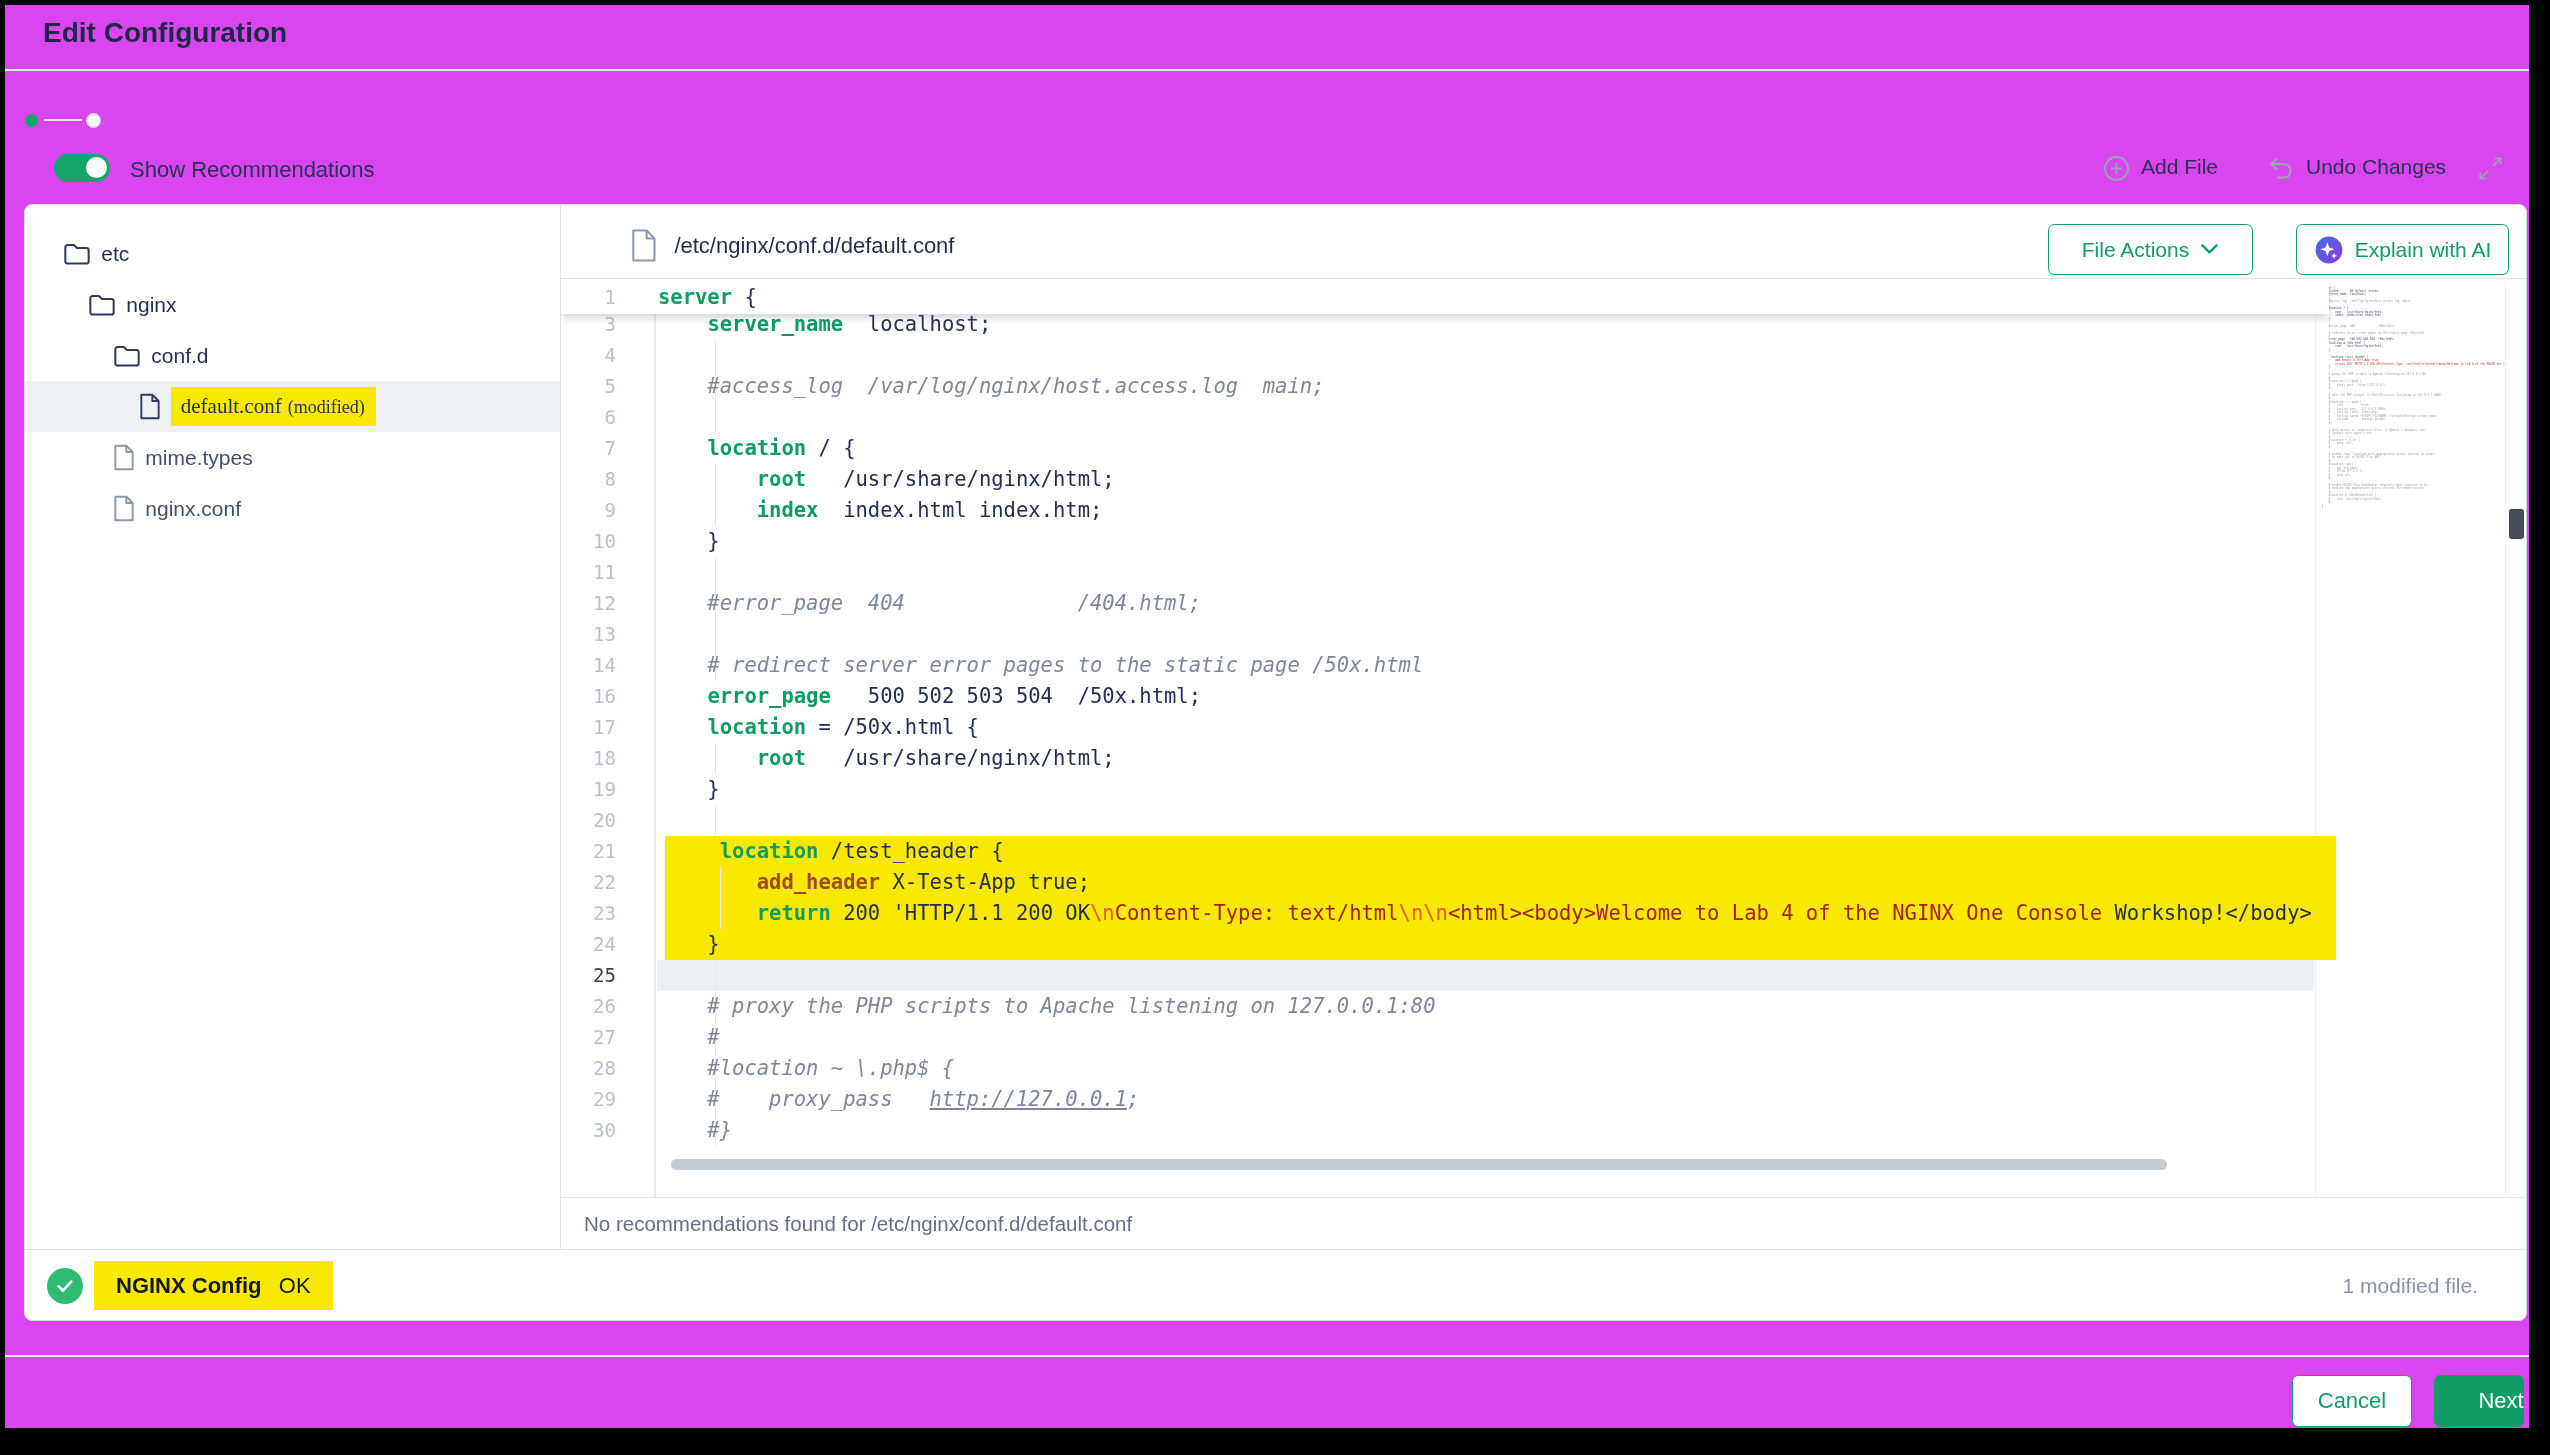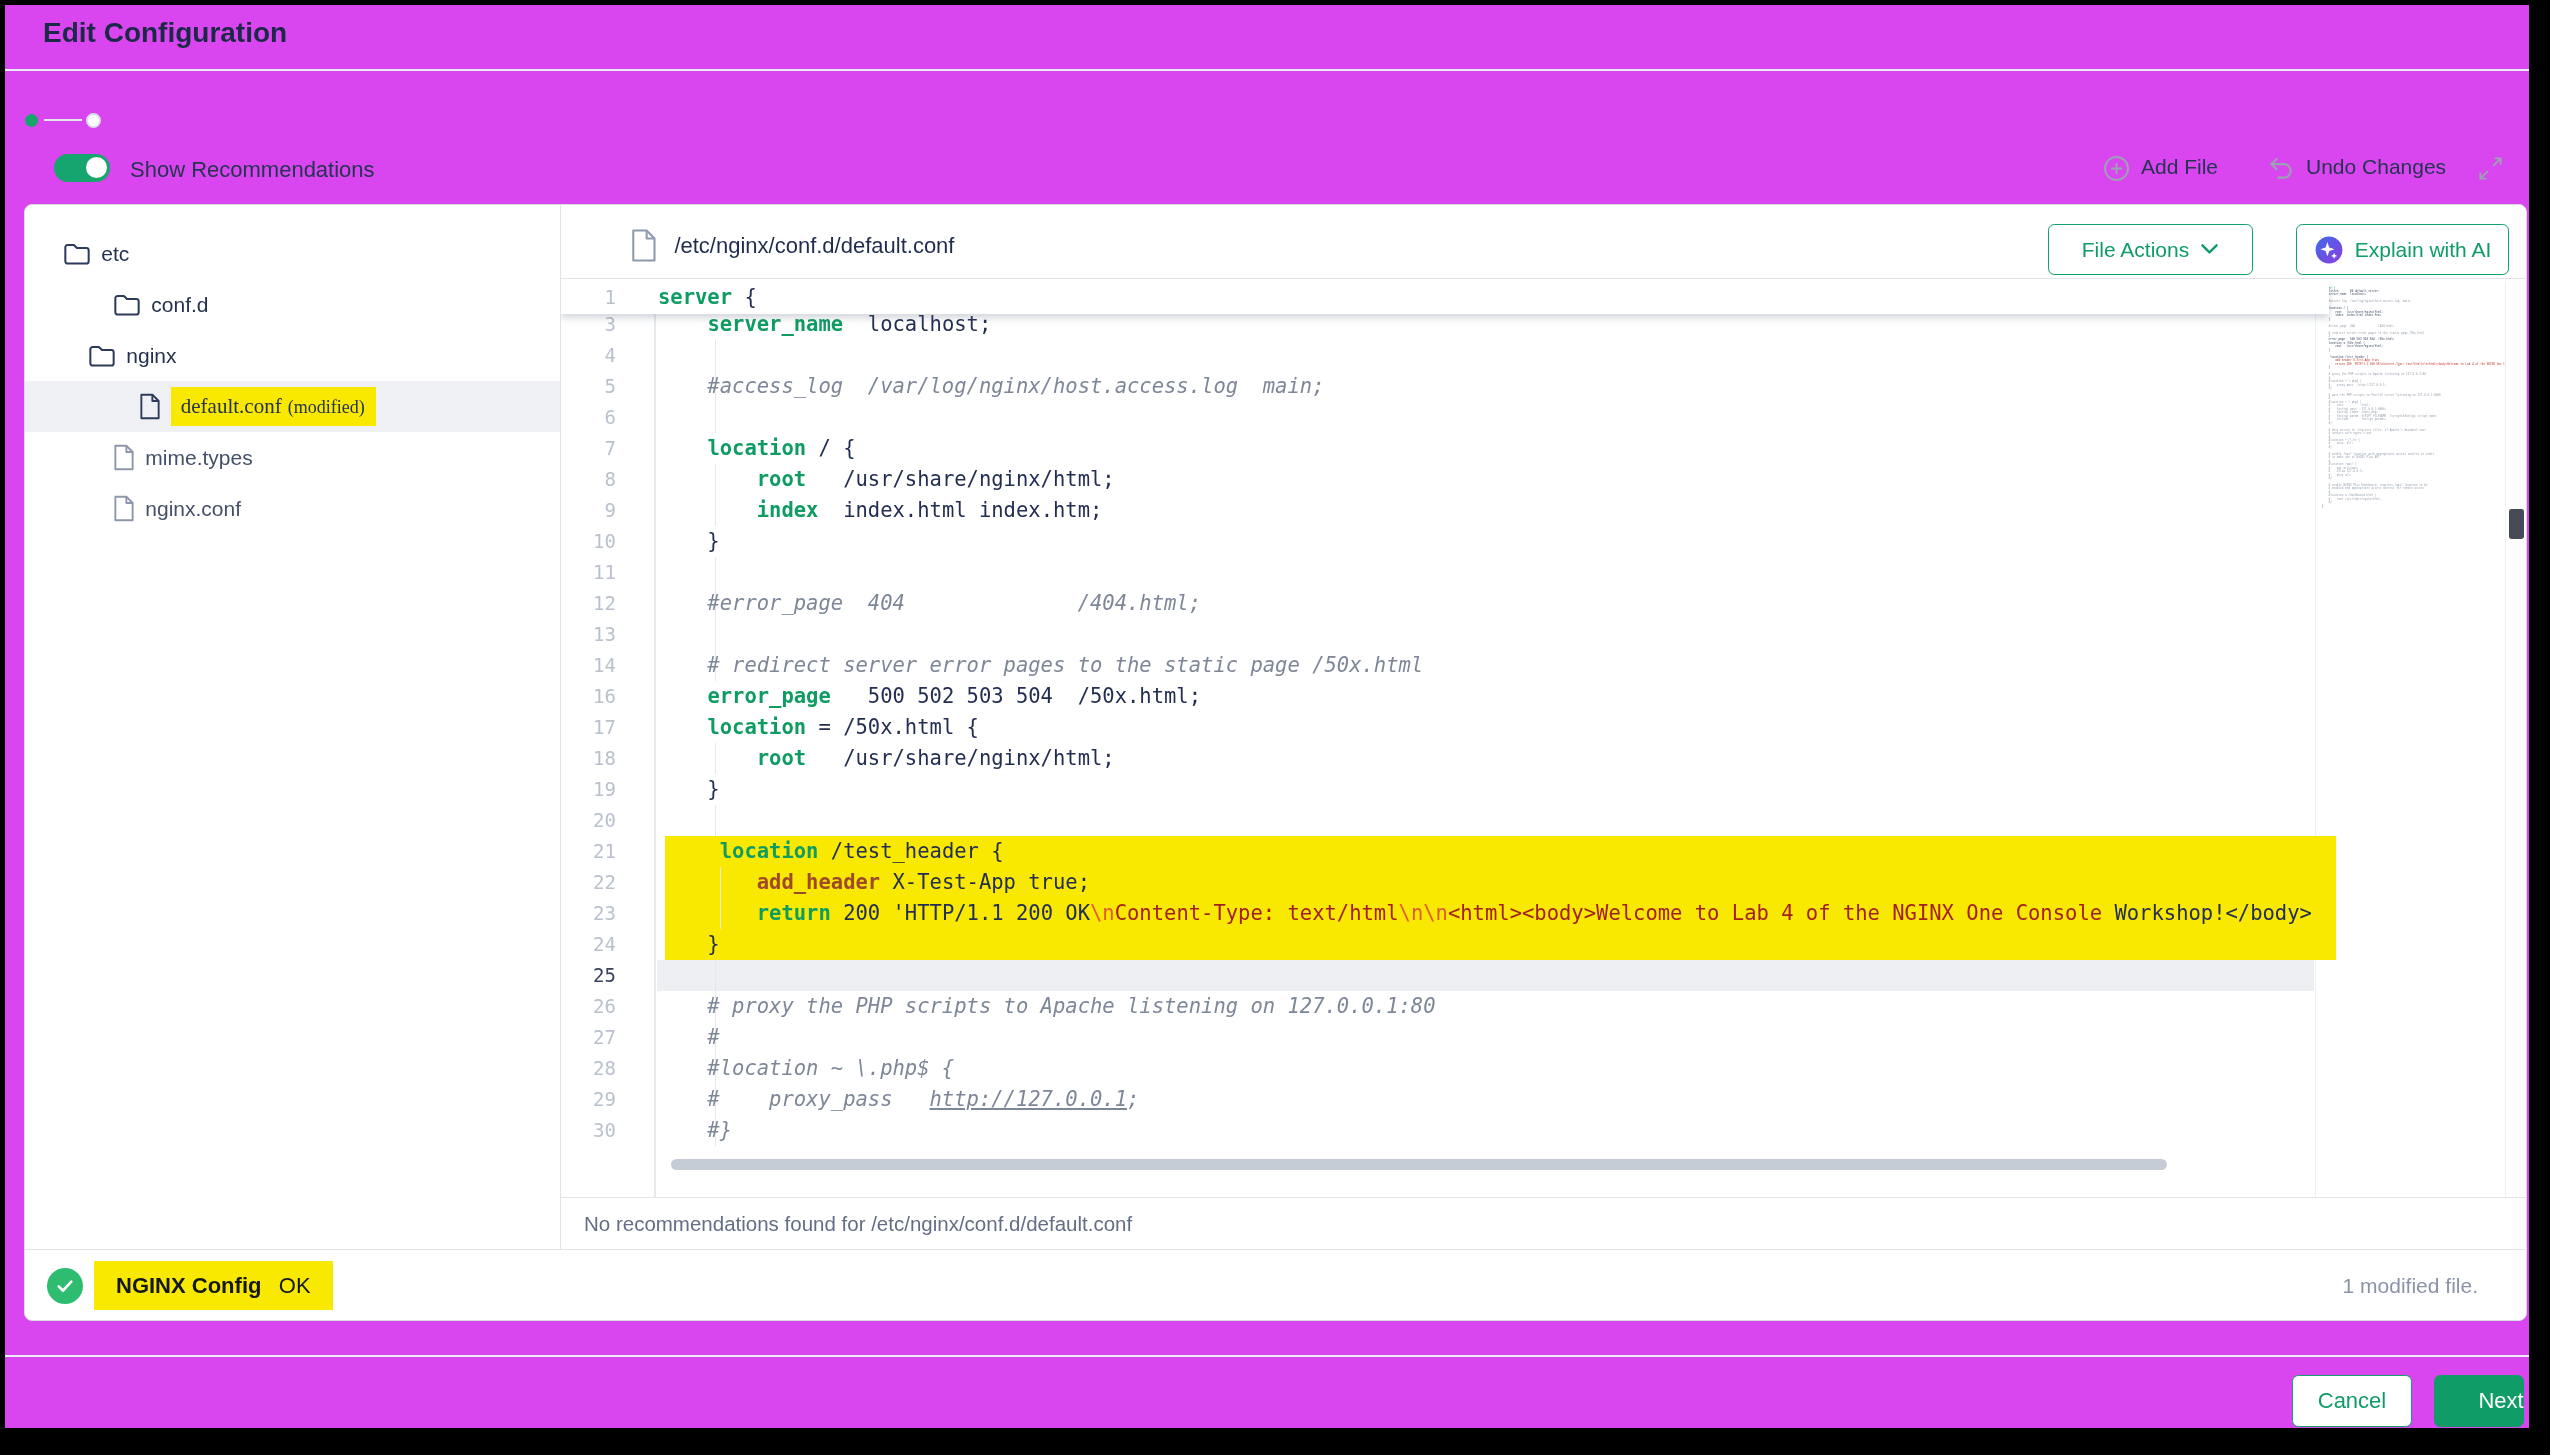--- a/index.html
+++ b/index.html
@@ -144,35 +144,35 @@
     <div class="abs" id="tree-panel">
       <div id="file-tree">
           <div class="tree-row" style="padding-left: 38px;">
             <span class="ticon">
               <svg width="28" height="25" viewBox="0 0 36 32" fill="none">
                 <path d="M3 8 a3 3 0 0 1 3-3 h8 l4 4 h12 a3 3 0 0 1 3 3 v14 a3 3 0 0 1 -3 3 H6 a3 3 0 0 1 -3-3 Z" stroke="#2c3a5c" stroke-width="2.6" stroke-linejoin="round"></path>
               </svg>
             </span>
             <span>etc</span>
           </div>
-          <div class="tree-row" style="padding-left: 88px;">
+          <div class="tree-row" style="padding-left: 63px;">
             <span class="ticon">
               <svg width="28" height="25" viewBox="0 0 36 32" fill="none">
                 <path d="M3 8 a3 3 0 0 1 3-3 h8 l4 4 h12 a3 3 0 0 1 3 3 v14 a3 3 0 0 1 -3 3 H6 a3 3 0 0 1 -3-3 Z" stroke="#2c3a5c" stroke-width="2.6" stroke-linejoin="round"></path>
               </svg>
             </span>
-            <span>conf.d</span>
-          </div>
-          <div class="tree-row" style="padding-left: 63px;">
+            <span>nginx</span>
+          </div>
+          <div class="tree-row" style="padding-left: 88px;">
             <span class="ticon">
               <svg width="28" height="25" viewBox="0 0 36 32" fill="none">
                 <path d="M3 8 a3 3 0 0 1 3-3 h8 l4 4 h12 a3 3 0 0 1 3 3 v14 a3 3 0 0 1 -3 3 H6 a3 3 0 0 1 -3-3 Z" stroke="#2c3a5c" stroke-width="2.6" stroke-linejoin="round"></path>
               </svg>
             </span>
-            <span>nginx</span>
+            <span>conf.d</span>
           </div>
           <div class="tree-row selected" style="padding-left: 114px;">
             <span class="ticon">
               <svg width="22" height="27" viewBox="0 0 28 34" fill="none">
                 <path d="M3 2 H17 L25 10 V32 H3 Z" stroke="#2c3a5c" stroke-width="2.4" stroke-linejoin="round"></path>
                 <path d="M17 2 V10 H25" stroke="#2c3a5c" stroke-width="2.4" stroke-linejoin="round"></path>
               </svg>
             </span>
             <span class="tree-chip">default.conf<span class="tree-suffix">(modified)</span></span>
           </div>

